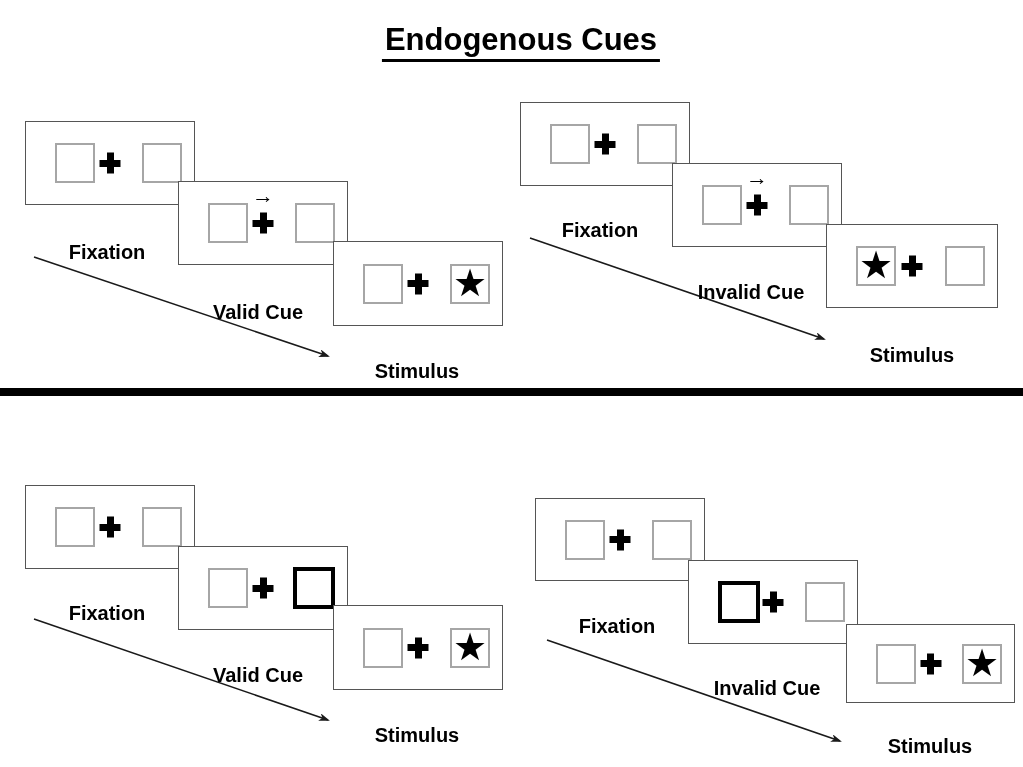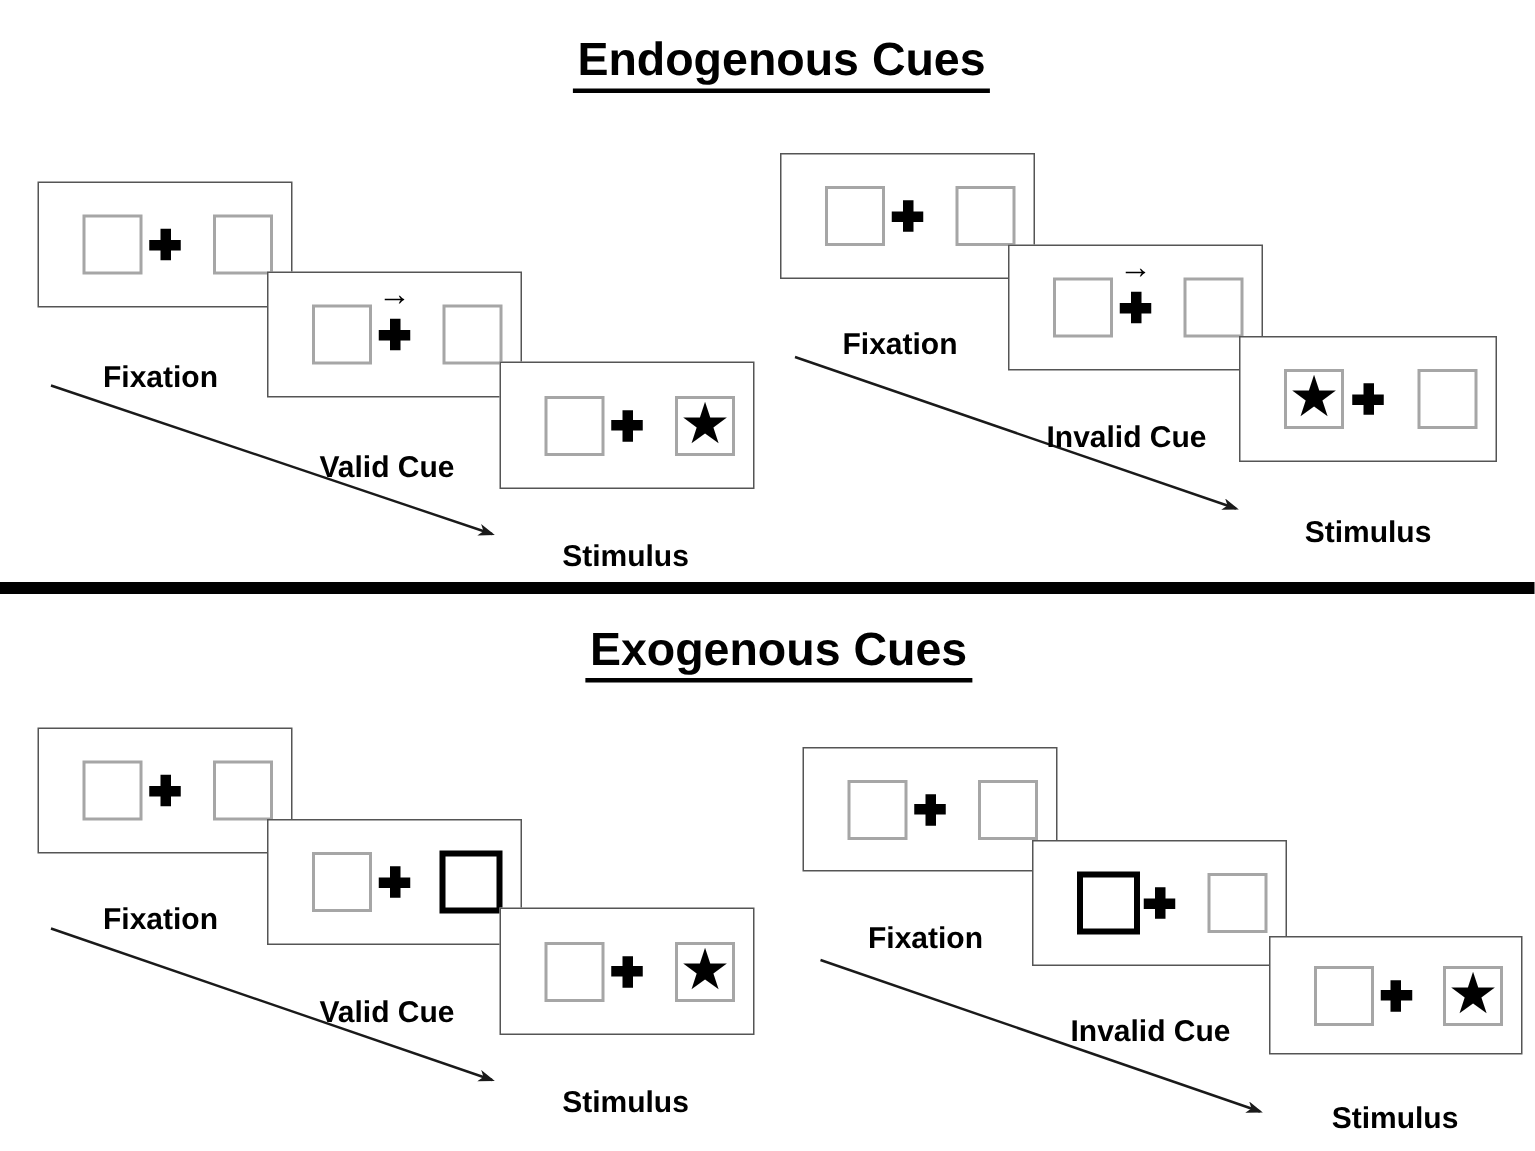--- a/index.html
+++ b/index.html
@@ -111,21 +111,20 @@
     </div>
     <div class="panel-label" style="left: 751px; top: 257px;">Invalid Cue</div>
     <div class="panel" style="left: 826px; top: 224px; width: 172px; height: 84px; border-color: rgb(85, 85, 85);">
       <div class="box left">
         <span class="star">★</span>
       </div>
       <div class="plus"></div>
       <div class="box right"></div>
     </div>
     <div class="panel-label" style="left: 912px; top: 320px;">Stimulus</div>
-    <div class="section-title" style="left: 519px; top: 417px;">Exogenous Cues</div>
     <div class="panel" style="left: 25px; top: 485px; width: 170px; height: 84px; border-color: rgb(85, 85, 85);">
       <div class="box left"></div>
       <div class="plus"></div>
       <div class="box right"></div>
     </div>
     <div class="panel-label" style="left: 107px; top: 578px;">Fixation</div>
     <div class="panel" style="left: 178px; top: 546px; width: 170px; height: 84px; border-color: rgb(85, 85, 85);">
       <div class="box left"></div>
       <div class="plus"></div>
       <div class="box right thick"></div>

